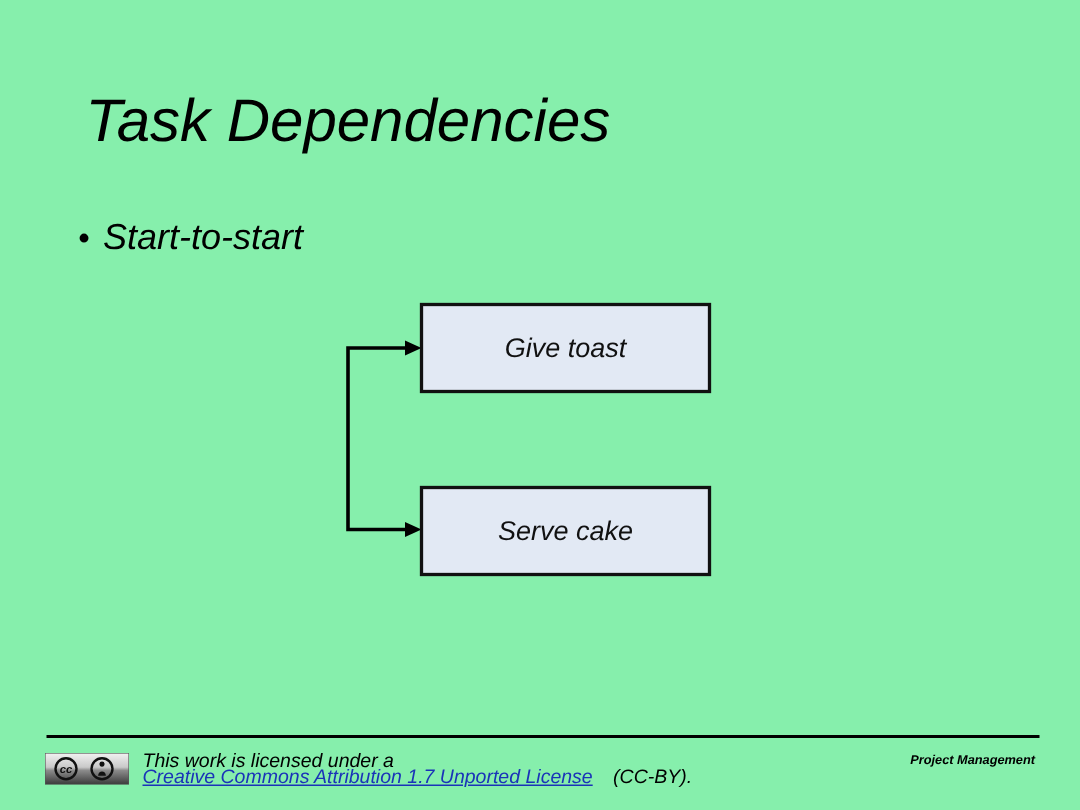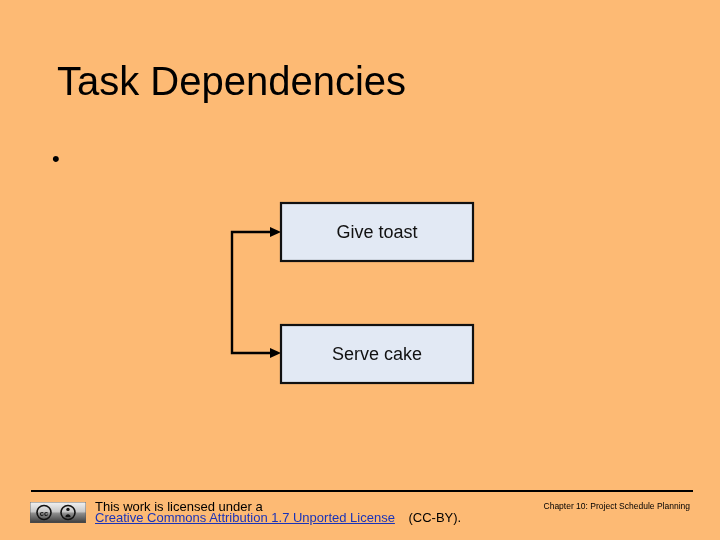--- a/index.html
+++ b/index.html
@@ -7,22 +7,23 @@
     padding: 0;
     background: #ffffff;
   }
   body {
     font-family: "Liberation Sans", sans-serif;
   }
   #slide {
     position: relative;
     width: 720px;
     height: 540px;
-    background: #fdba74;
+    background: #86efac;
     overflow: hidden;
+    font-style: italic;
   }
 
   
   #slide-title {
     position: absolute;
     left: 57px;
     top: 58px;
     font-size: 40px;
     line-height: 46px;
     color: #000000;
@@ -146,20 +147,21 @@
 </head>
 <body>
 
 <div id="slide">
 
   <div id="slide-title">Task Dependencies</div>
 
   <ul id="bullet-list">
     <li class="bullet-item">
       <span class="bullet-glyph">•</span>
+      <span class="bullet-text">Start-to-start</span>
     </li>
   </ul>
 
   <svg id="diagram" viewBox="0 0 720 540">
 
     <g>
       <path class="conn-line" d="M 273 232 L 232 232 L 232 353 L 273 353"></path>
       <polygon class="conn-head" points="281,232 270,227 270,237"></polygon>
       <polygon class="conn-head" points="281,353 270,348 270,358"></polygon>
     </g>
@@ -200,16 +202,16 @@
     </svg>
     <div id="license-text-block">
       <div id="license-line1">This work is licensed under a</div>
       <div id="license-line2">
         <a id="license-link" href="#">Creative Commons Attribution 1.7 Unported License</a><span id="license-suffix"> (CC-BY).</span>
       </div>
     </div>
   </div>
 
   <div id="footer-right">
-    <div id="footer-chapter">Chapter 10: Project Schedule Planning</div>
+    <div id="footer-course">Project Management</div>
   </div>
 
 </div>
 
 </body></html>

